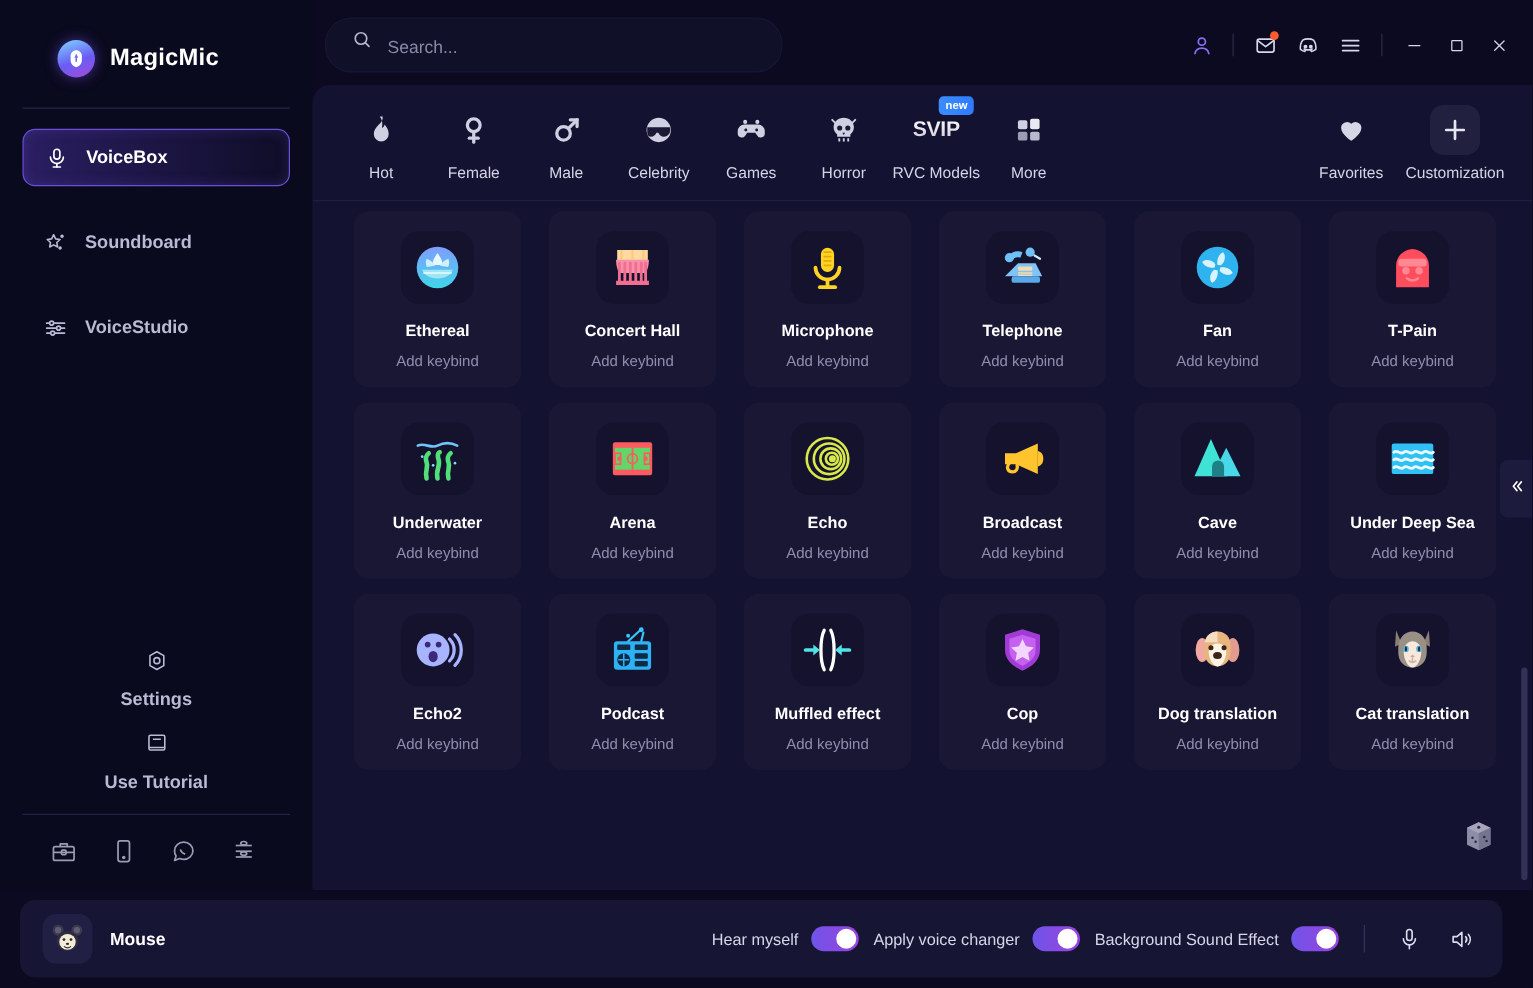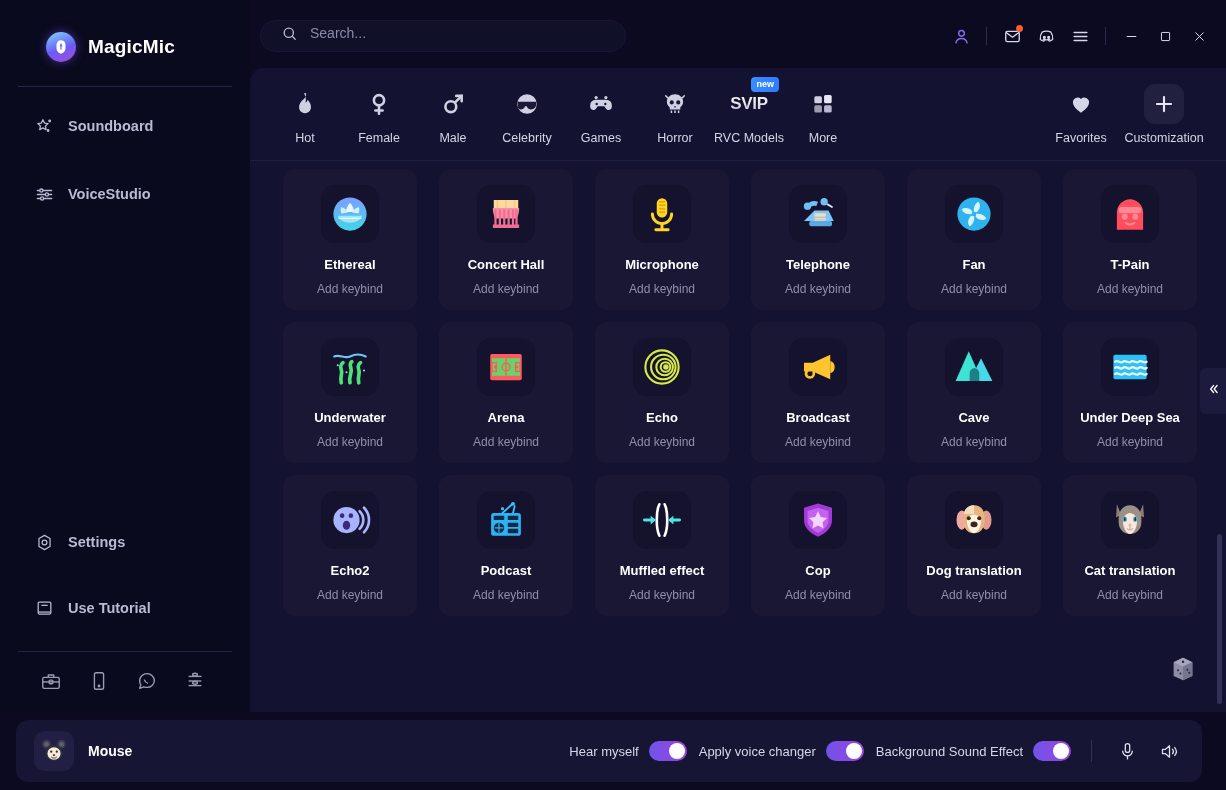--- a/index.html
+++ b/index.html
@@ -42,33 +42,33 @@
   .nav-item .ic svg { width: 19px; height: 19px; }
   .nav-item.active {
     color: #fff;
     background: linear-gradient(90deg, rgba(86,58,190,.42) 0%, rgba(40,30,90,.15) 100%);
     border: 1px solid #6a4fd8;
     box-shadow: 0 0 10px rgba(106,79,216,.25) inset;
   }
   .nav-item.active .ic svg { stroke: #fff; }
 
   .sb-bottom { margin-top: auto; padding-bottom: 20px; }
-  .sb-bottom .nav-item { margin-bottom: 20px; }
+  .sb-bottom .nav-item { margin-bottom: 20px; flex-direction: column; }
   .social-row { display: flex; gap: 26px; padding: 18px 0 0 40px; }
   .social-row .ic { width: 22px; height: 22px; cursor: pointer; opacity: .78; }
   .social-row .ic svg { width: 22px; height: 22px; }
 
   
   .titlebar {
     position: absolute; left: 250px; top: 0; right: 0; height: 72px;
     display: flex; align-items: center;
   }
   .search-box {
-    margin-left: 10px; width: 366px; height: 32px; border-radius: 21px;
-    background: #111029; display: flex; align-items: flex-start; gap: 12px; padding: 4px 20px;
+    margin-left: 10px; width: 366px; height: 44px; border-radius: 21px;
+    background: #111029; display: flex; align-items: flex-end; gap: 12px; padding: 12px 20px;
     border: 1px solid #17163a;
   }
   .search-box svg { width: 17px; height: 17px; flex: none; }
   .search-input {
     background: transparent; border: none; outline: none;
     color: #9a9ab8; font-size: 14px; font-family: "Liberation Sans", sans-serif; width: 100%;
   }
   .search-input::placeholder { color: #8a8aa8; }
 
   .tb-right { margin-left: auto; display: flex; align-items: center; gap: 0; padding-right: 10px; }
@@ -208,20 +208,31 @@
         <svg viewBox="0 0 24 24" fill="#ffffff">
             <path d="M12 3c-3.3 0-6 2.7-6 6v4.5c0 3.6 2.6 6.5 6 7.5 3.4-1 6-3.9 6-7.5V9c0-3.3-2.7-6-6-6zm0 3.4l2 4.6h-1.2v4.2h-1.6V11H10l2-4.6z"></path>
           </svg>
       </div>
       <div class="brand-title">MagicMic</div>
     </div>
 
     <div class="sb-divider"></div>
 
     <nav class="nav">
+      <div class="nav-item active">
+        <span class="ic">
+          <svg viewBox="0 0 24 24" fill="none" stroke="#ffffff" stroke-width="1.7" stroke-linecap="round">
+              <rect x="9" y="3" width="6" height="10" rx="3"></rect>
+              <path d="M5.5 11a6.5 6.5 0 0 0 13 0"></path>
+              <path d="M12 17.5V21"></path>
+              <path d="M8.5 21h7"></path>
+            </svg>
+        </span>
+        <span>VoiceBox</span>
+      </div>
       <div class="nav-item">
         <span class="ic">
           <svg viewBox="0 0 24 24" fill="none" stroke="#b9bad4" stroke-width="1.6" stroke-linejoin="round">
               <path d="M10 3.5l2 4.2 4.5.6-3.3 3.1.8 4.5L10 13.8l-4 2.1.8-4.5L3.5 8.3 8 7.7z"></path>
               <circle cx="18.5" cy="5" r="1" fill="#b9bad4"></circle>
               <circle cx="16.5" cy="17" r="1" fill="#b9bad4"></circle>
             </svg>
         </span>
         <span>Soundboard</span>
       </div>

